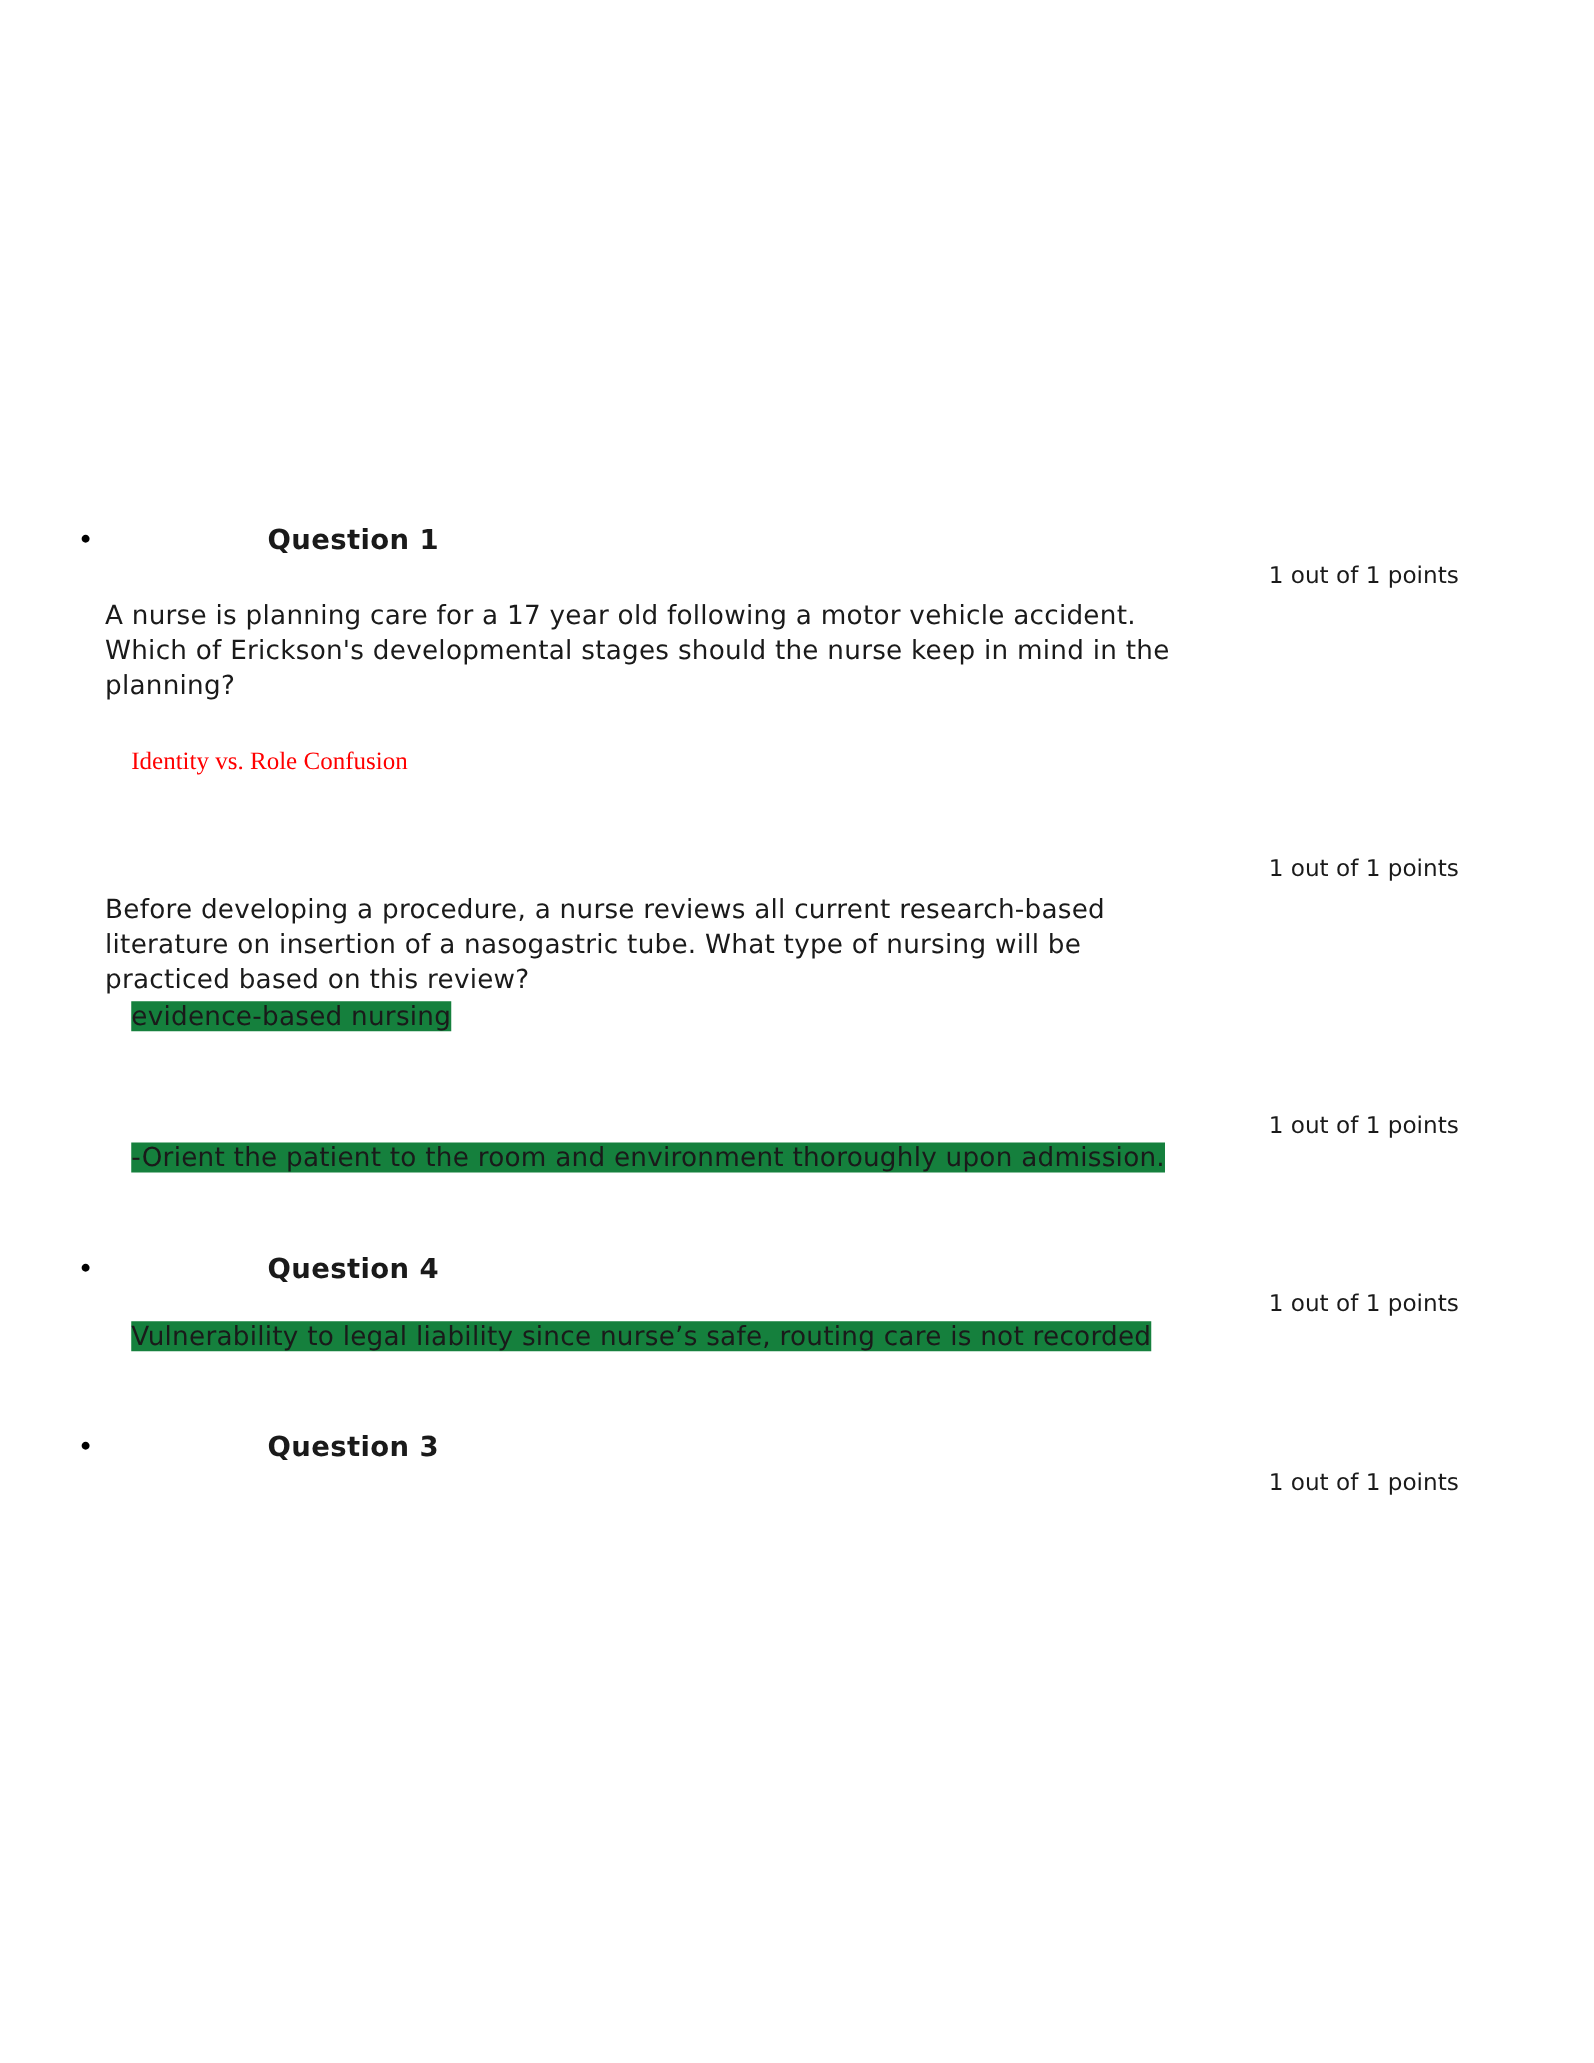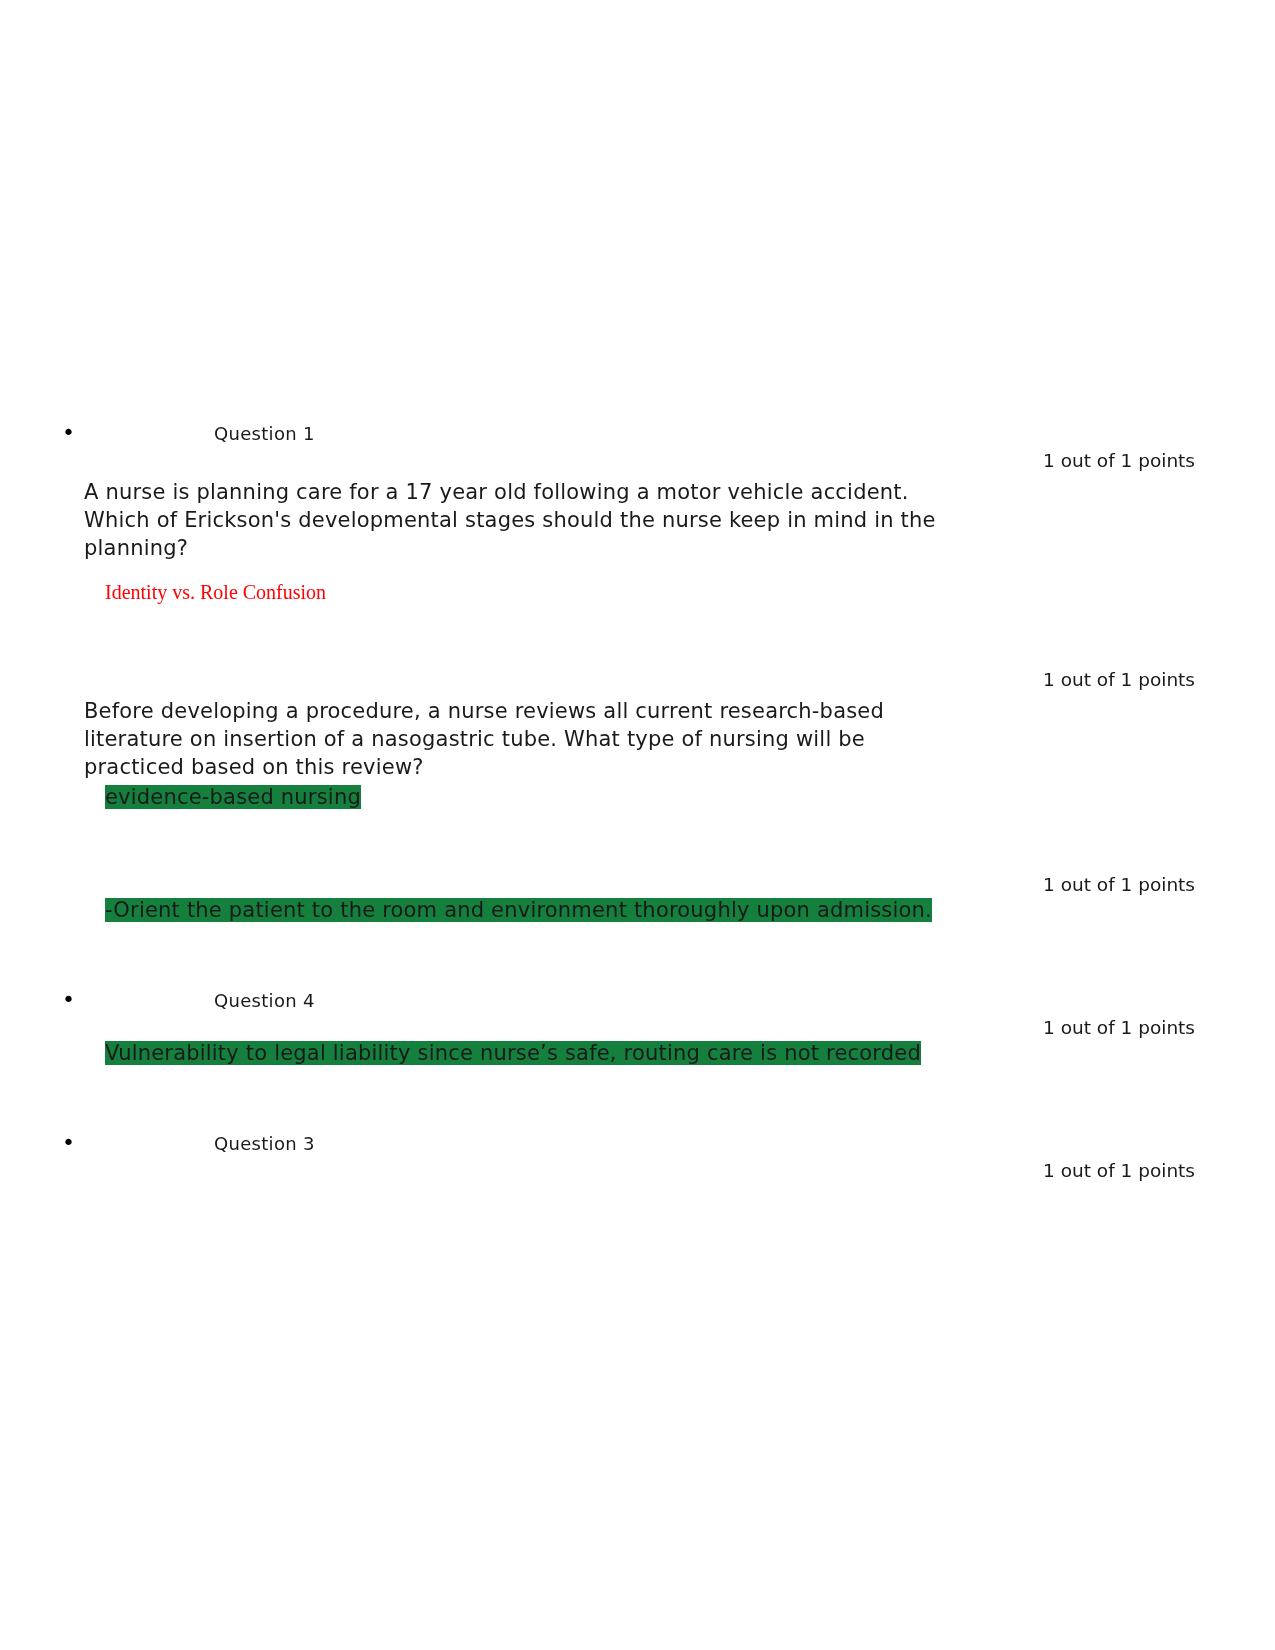--- a/index.html
+++ b/index.html
@@ -23,28 +23,28 @@
     line-height: 1.2;
   }
   .bullet {
     display: inline-block;
     width: 152px;
     font-size: 22px;
     color: #000000;
   }
   .q-title {
     display: inline;
-    font-size: 18px;
-    font-weight: normal;
+    font-size: 22px;
+    font-weight: bold;
     color: #1a1a1a;
     letter-spacing: 0.3px;
   }
   .points-row {
     text-align: right;
-    padding-right: 80px;
+    padding-right: 108px;
     margin-top: 4px;
   }
   .points {
     font-size: 18.5px;
     color: #1a1a1a;
   }
   .q-text {
     margin-left: 84px;
     max-width: 870px;
     font-size: 21px;
@@ -54,21 +54,21 @@
   }
   .answer {
     margin-left: 105px;
     max-width: 870px;
     font-size: 21px;
     line-height: 1.33;
     margin-top: 2px;
     letter-spacing: 0.2px;
   }
   .answer.red {
-    margin-top: 16px;
+    margin-top: 32px;
   }
   .answer.red .answer-inner {
     font-family: "Liberation Serif", "DejaVu Serif", serif;
     font-size: 20px;
     color: #ff0000;
     letter-spacing: 0;
   }
   .answer.highlight .answer-inner {
     background: #15803d;
     color: #1a1a1a;

